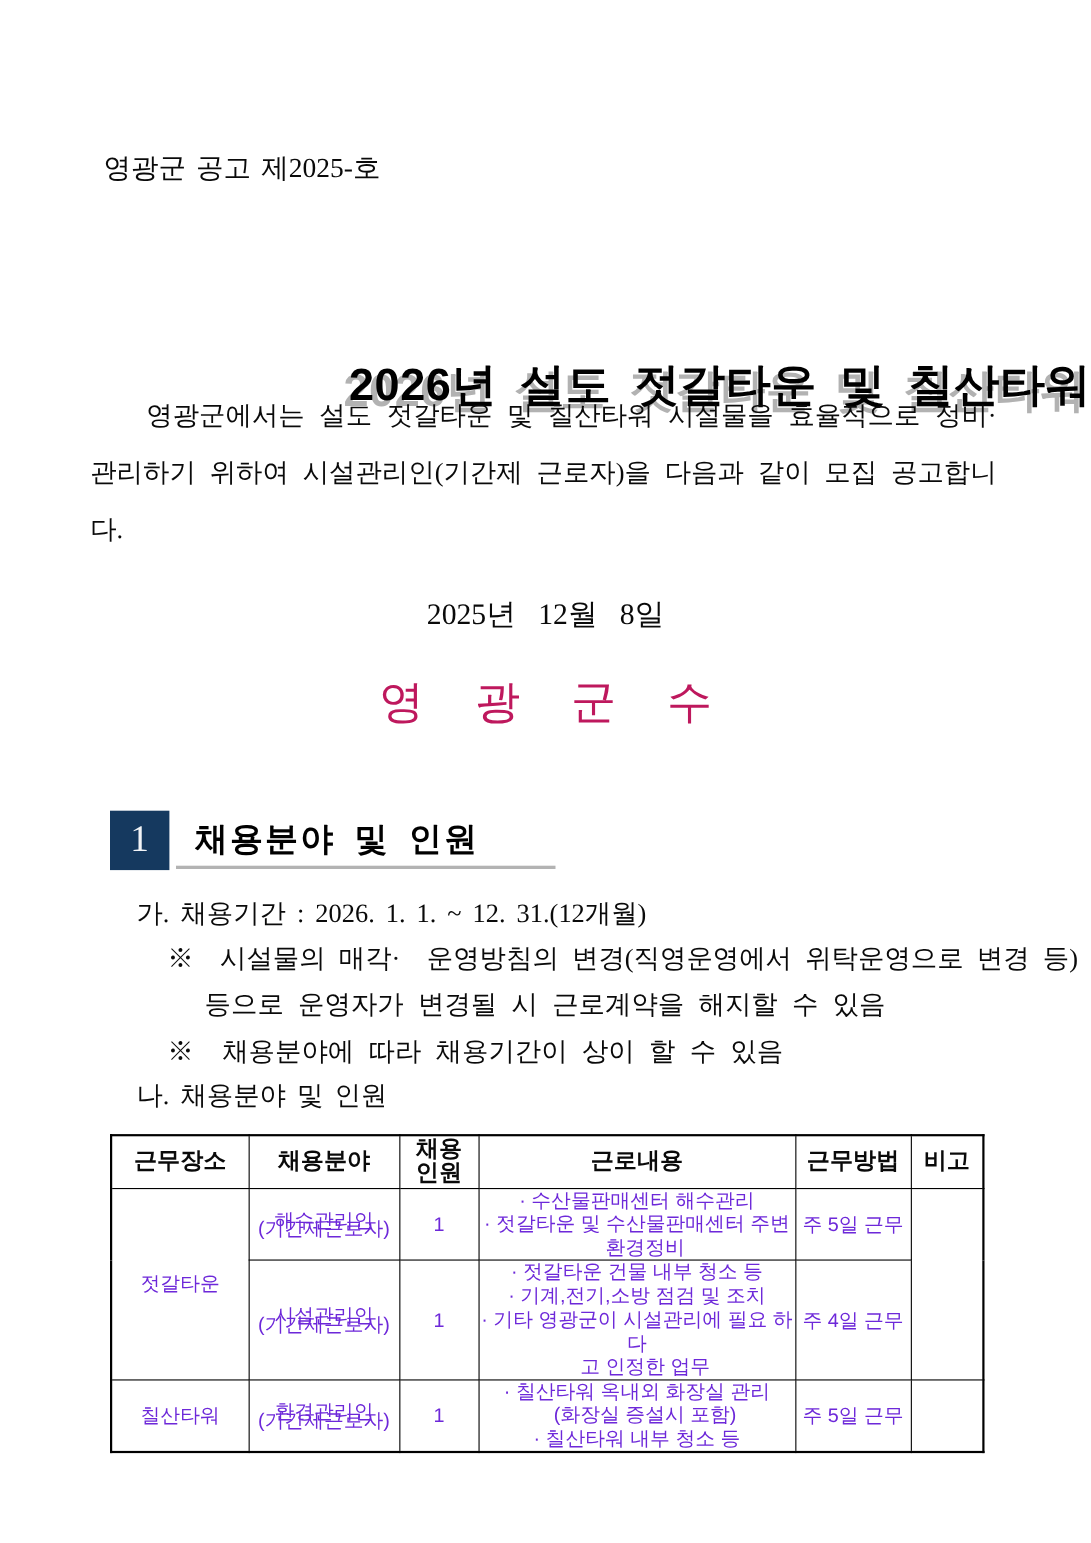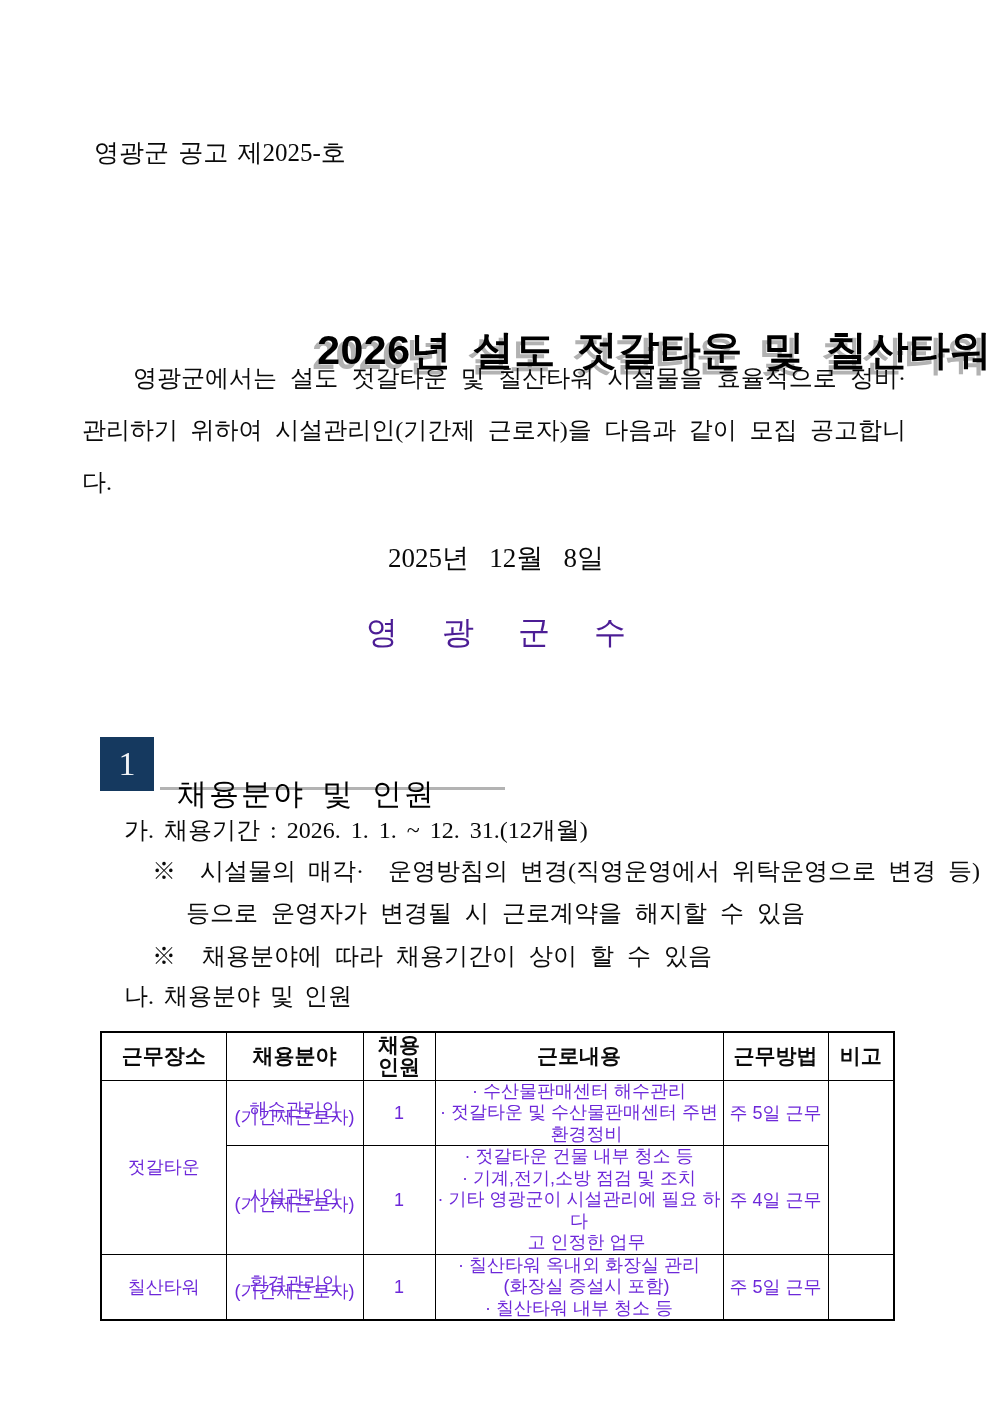--- a/index.html
+++ b/index.html
@@ -43,43 +43,43 @@
 
   .date-line {
     position: absolute; left: 0; top: 540px; width: 992px;
     text-align: center; font-family: "Liberation Serif", serif;
     font-size: 27px; color: #0a0a0a; white-space: pre;
   }
 
   .signature {
     position: absolute; left: 0; top: 611px; width: 992px;
     text-align: center; font-family: "Liberation Serif", serif;
-    font-size: 32px; color: #4c1d95; letter-spacing: 18px; white-space: pre;
+    font-size: 41px; color: #be185d; letter-spacing: 18px; white-space: pre;
     text-indent: 18px;
   }
 
   .section-header { position: absolute; left: 100px; top: 737px; width: 520px; height: 58px; }
   .sec-underline {
     position: absolute; left: 60px; top: 50px; width: 345px; height: 3px;
     background: #b3b3b3;
   }
   .sec-box {
     position: absolute; left: 0; top: 0; width: 54px; height: 54px;
     background: #15395f;
     display: flex; align-items: center; justify-content: center;
   }
   .sec-box span {
     font-family: "Liberation Serif", serif;
     font-size: 34px; color: #f2f4f7; line-height: 1;
   }
   .sec-title {
     position: absolute; left: 77px; top: 6px;
     font-family: "Liberation Sans", sans-serif;
-    font-weight: normal; font-size: 30px; color: #000;
-    letter-spacing: 2px; word-spacing: 7px; white-space: pre; margin-top: 31px;
+    font-weight: bold; font-size: 30px; color: #000;
+    letter-spacing: 2px; word-spacing: 7px; white-space: pre;
   }
 
   .line {
     position: absolute;
     font-family: "Liberation Serif", serif;
     font-size: 24px; color: #0a0a0a; white-space: pre;
   }
   .li-ga  { left: 124px; top: 814px; word-spacing: 4px; }
   .li-n1a { left: 152px; top: 855px; word-spacing: 6px; }
   .li-n1b { left: 186px; top: 897px; word-spacing: 7px; }

